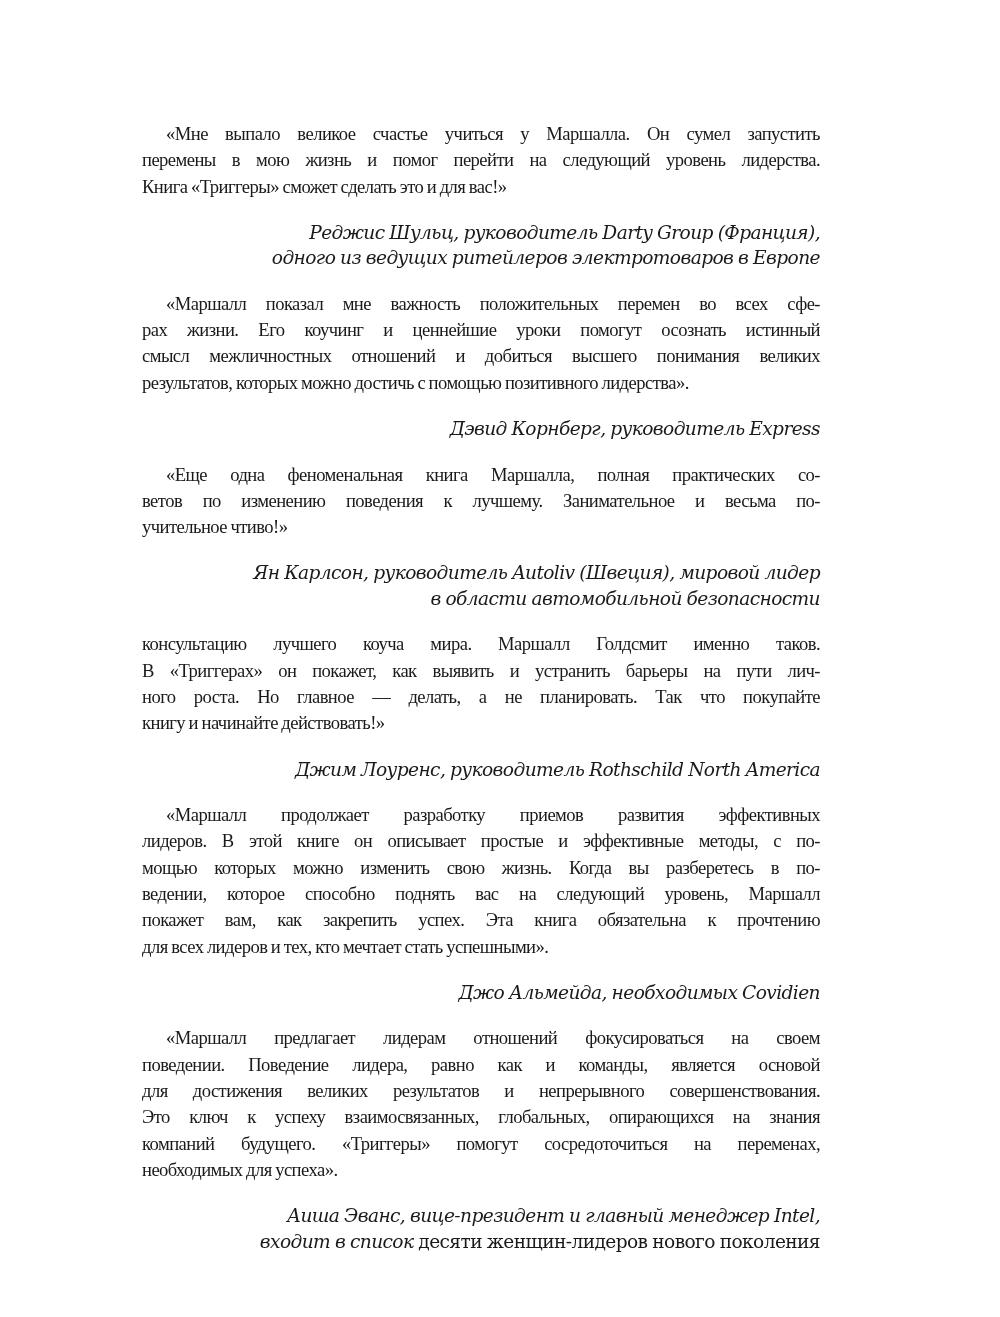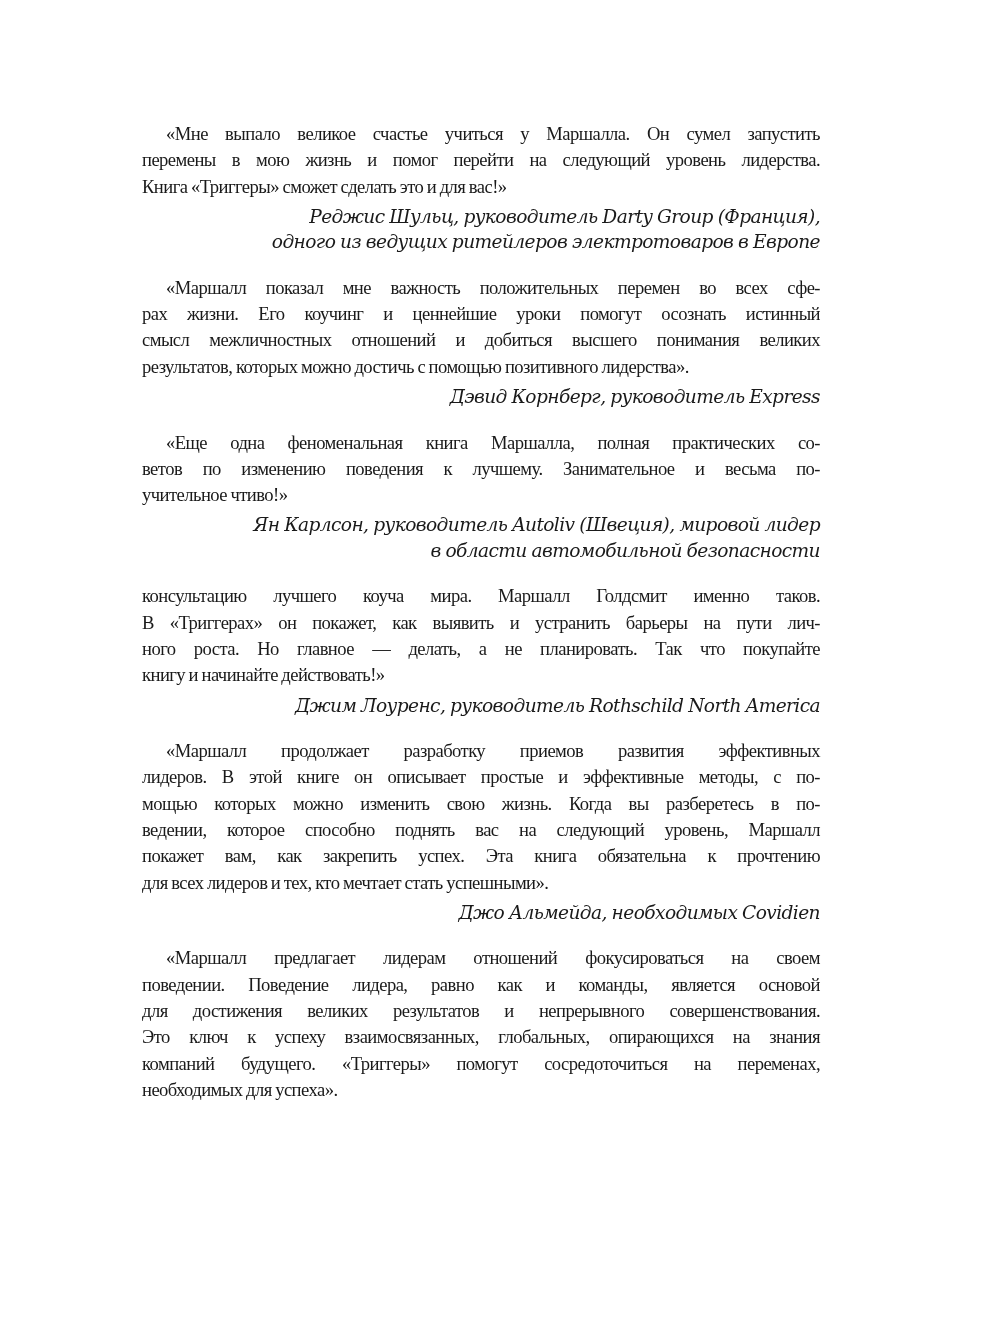--- a/index.html
+++ b/index.html
@@ -20,21 +20,21 @@
       height: 26.3px;
       white-space: nowrap;
       letter-spacing: -0.55px;
       word-spacing: -0.6px;
       text-align: justify;
       text-align-last: justify;
       font-family: Liberation Serif, serif;
     }
     .quote-line.first { text-indent: 24px; }
     .quote-line.last { text-align-last: left; }
-    .attribution { margin-top: 4px; text-align: right; }
+    .attribution { margin-top: 20px; text-align: right; }
     .attr-line {
       display: block;
       font-size: 18.6px;
       line-height: 25.5px;
       font-style: italic;
       white-space: nowrap;
       letter-spacing: -0.6px;
       word-spacing: -0.5px;
     }
     .upright { font-style: normal; }
@@ -108,15 +108,19 @@
 
   <div class="testimonial">
     <div class="quote">
       <span class="quote-line first">«Маршалл предлагает лидерам отношений фокусироваться на своем</span>
       <span class="quote-line">поведении. Поведение лидера, равно как и команды, является основой</span>
       <span class="quote-line">для достижения великих результатов и непрерывного совершенствования.</span>
       <span class="quote-line">Это ключ к успеху взаимосвязанных, глобальных, опирающихся на знания</span>
       <span class="quote-line">компаний будущего. «Триггеры» помогут сосредоточиться на переменах,</span>
       <span class="quote-line last">необходимых для успеха».</span>
     </div>
+    <div class="attribution">
+      <span class="attr-line">Аиша Эванс, вице-президент и главный менеджер Intel,</span>
+      <span class="attr-line"><span>входит в список</span><span class="upright"> десяти женщин-лидеров нового поколения</span></span>
+    </div>
   </div>
 
 </div>
 
 </body></html>

